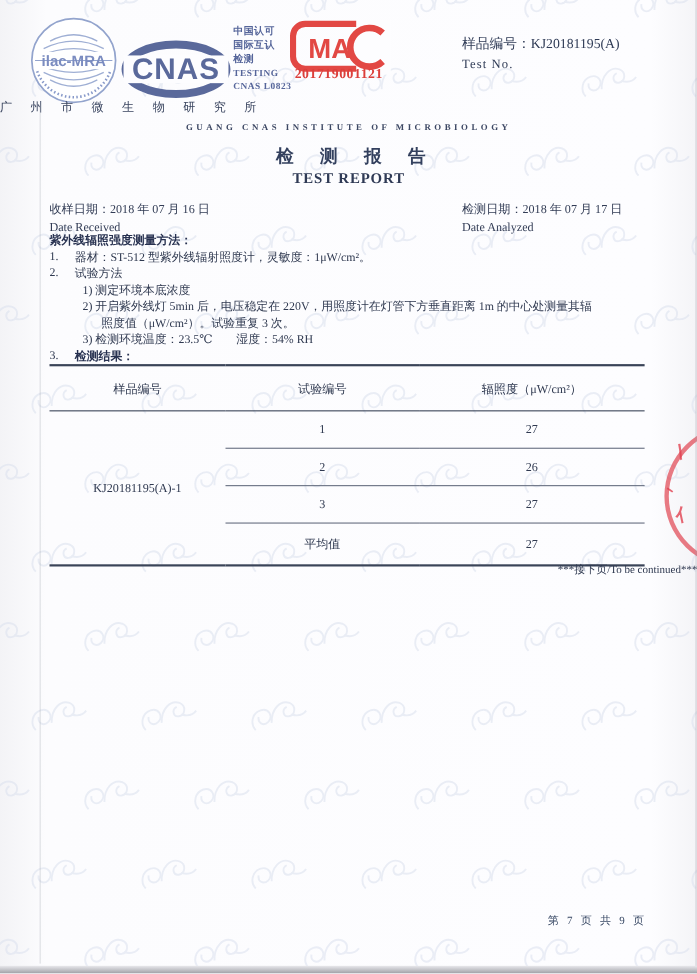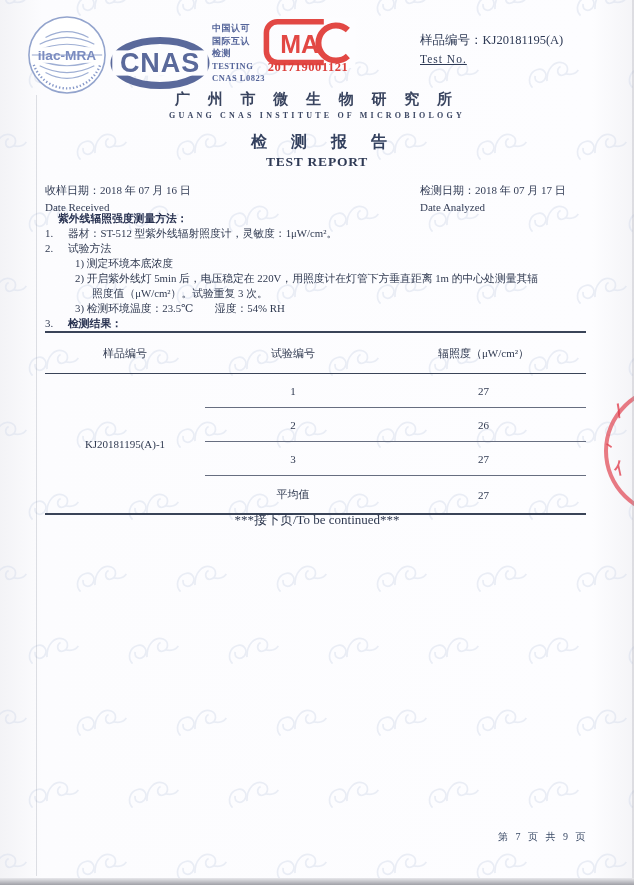--- a/index.html
+++ b/index.html
@@ -15,56 +15,56 @@
   .content{position:absolute;inset:0;z-index:1;}
 
   
   .ilac{position:absolute;left:26px;top:14px;}
   .cnas{position:absolute;left:110px;top:36px;}
   .cnas-lines{position:absolute;left:212px;top:22px;width:90px;font-weight:bold;color:#55659a;font-size:9px;line-height:12.5px;letter-spacing:.5px;}
   .cnas-lines .en{font-size:8.5px;}
   .cma{position:absolute;left:262px;top:18px;}
   .cma-number{position:absolute;left:256px;top:60px;width:104px;text-align:center;color:#dc3f3b;font-weight:bold;font-size:12.5px;letter-spacing:.5px;}
   .report-no{position:absolute;left:420px;top:32px;font-size:12.5px;color:#2e3a55;}
-  .report-no .en{font-size:11.5px;margin-top:4px;letter-spacing:1px;text-decoration:underline;}
-
-  
-  .institute-cn{position:absolute;left:0;right:0;top:90px;text-align:center;font-size:15px;font-weight:bold;letter-spacing:7px;color:#39445f;}
+  .report-no .en{font-size:11.5px;margin-top:4px;letter-spacing:1px;}
+
+  
+  .institute-cn{position:absolute;left:0;right:0;top:90px;font-size:11px;font-weight:normal;letter-spacing:7px;color:#39445f;}
   .institute-en{position:absolute;left:0;right:0;top:111px;text-align:center;font-size:8px;font-weight:bold;letter-spacing:3.2px;color:#3c4763;}
   .title-cn{position:absolute;left:0;right:0;top:132px;text-align:center;font-size:16px;font-weight:bold;letter-spacing:10px;color:#33405e;padding-left:14px;}
   .title-en{position:absolute;left:0;right:0;top:154px;text-align:center;font-size:13.5px;font-weight:bold;letter-spacing:.8px;color:#2f3a55;}
 
   
   .date-left{position:absolute;left:45px;top:183px;font-size:11px;}
   .date-right{position:absolute;left:420px;top:183px;font-size:11px;}
   .date-en{font-size:11px;margin-top:3px;}
 
   
   .m-line{position:absolute;font-size:10.8px;white-space:nowrap;color:#2f3950;}
   .m-bold{font-weight:bold;color:#273150;}
-  .mh{left:45px;top:212px;padding-left:13px;}
+  .mh{left:45px;top:212px;}
   .m1{left:45px;top:227px;} .m1t{left:68px;top:227px;}
   .m2{left:45px;top:242px;} .m2t{left:68px;top:242px;}
   .s1{left:75px;top:257px;}
   .s2a{left:75px;top:272px;}
   .s2b{left:92px;top:287px;}
   .s3{left:75px;top:302px;}
   .m3{left:45px;top:317px;} .m3t{left:68px;top:317px;}
 
   
   table.results{position:absolute;left:45px;top:331px;width:541px;border-collapse:collapse;
     border-top:2.5px solid #3a4458;border-bottom:2.5px solid #3a4458;}
   table.results td{font-size:11px;text-align:center;color:#2f3950;padding:0;}
   table.results thead td{height:40px;border-bottom:1.8px solid #3a4458;}
   td.c1{width:160px;} td.c2{width:176px;} td.c3{width:205px;}
   tr.r td.sep{border-bottom:1px solid #676e80;}
   tr.r td{height:33px;}
   tr.last td{height:37px;}
 
-  .continued{position:absolute;left:0;right:0;top:511px;text-align:center;font-size:13px;color:#2f3950;}
+  .continued{position:absolute;left:0;right:0;top:511px;text-align:right;font-size:10px;color:#2f3950;}
 
   .footer-page{position:absolute;right:46px;top:830px;font-size:10px;letter-spacing:2.5px;color:#3a4a66;}
 
   
   .seal-circle{position:absolute;left:604px;top:385px;width:126px;height:124px;border:4.5px solid rgba(224,72,84,.72);border-radius:50%;}
   .seal-glyph{position:absolute;color:rgba(224,60,75,.78);font-weight:bold;}
   .sg1{left:612px;top:402px;font-size:15px;transform:rotate(-30deg);}
   .sg2{left:604px;top:438px;font-size:13px;transform:rotate(-20deg);}
   .sg3{left:614px;top:458px;font-size:16px;transform:rotate(-12deg);}
 

